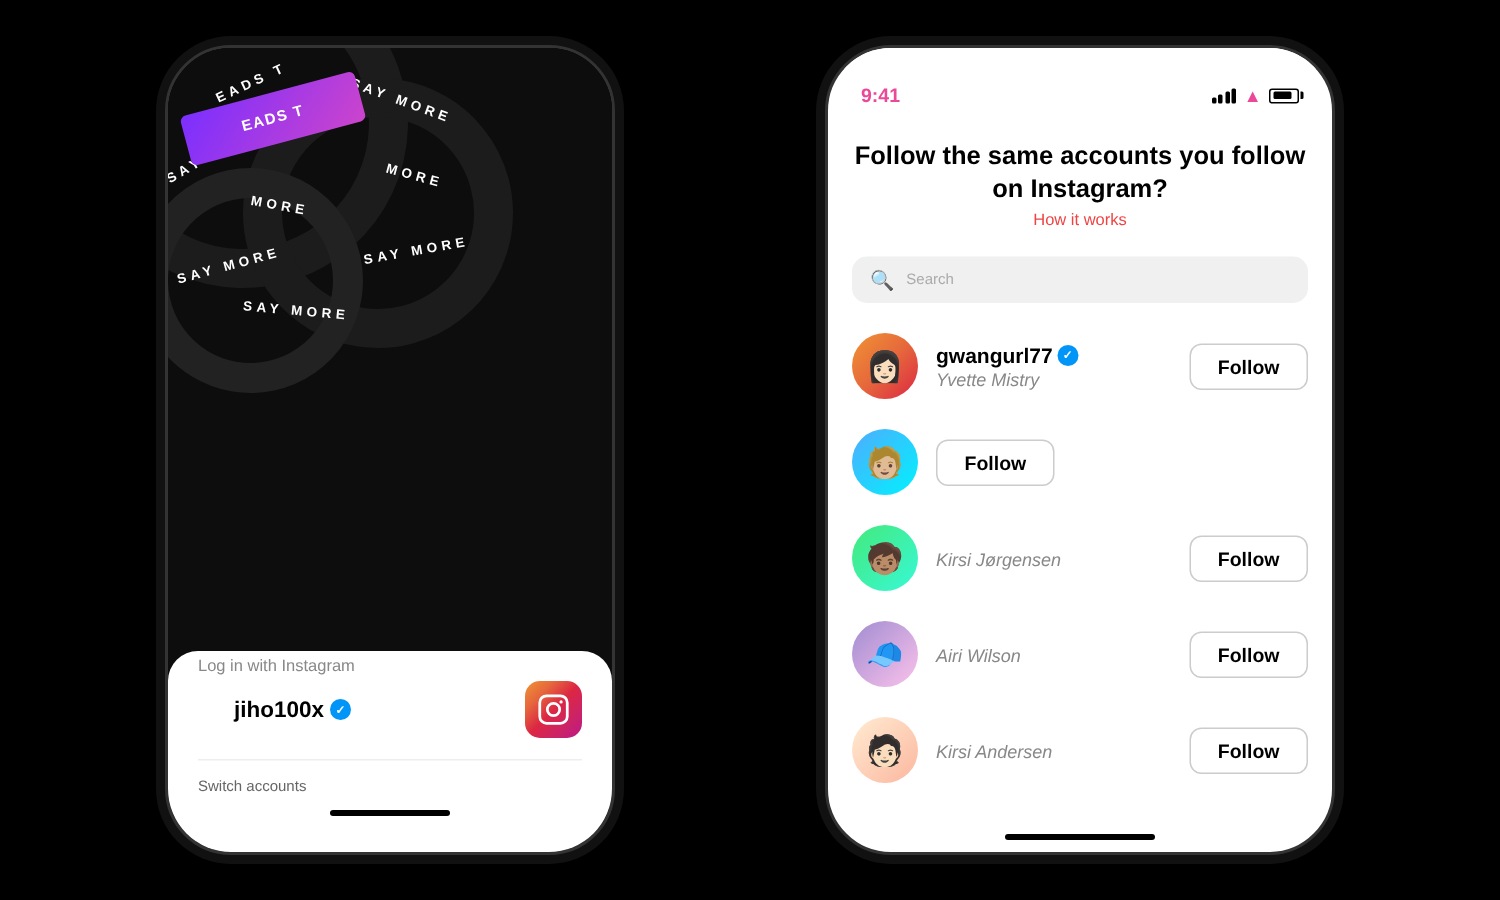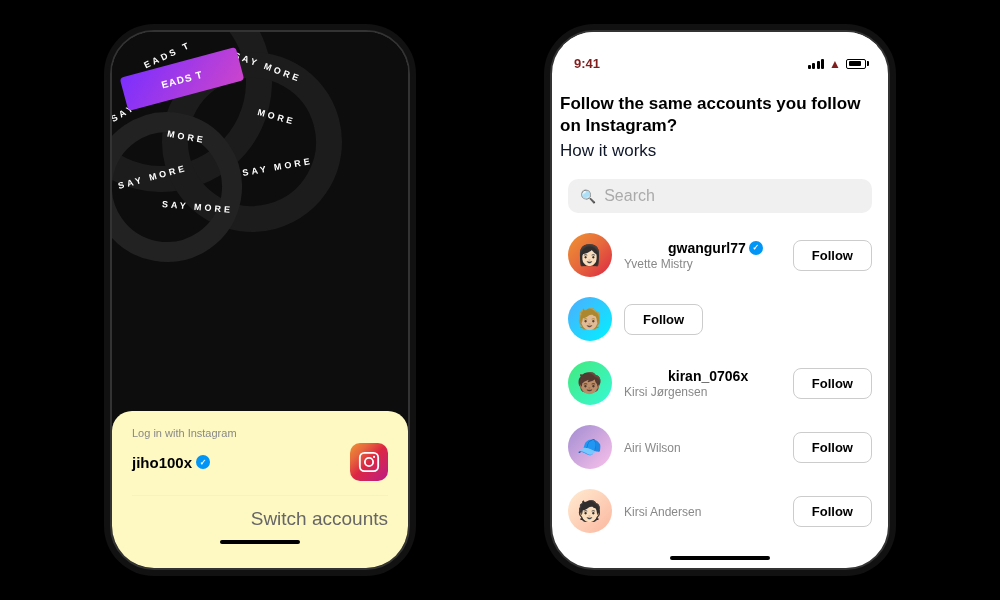--- a/index.html
+++ b/index.html
@@ -94,23 +94,23 @@
     .at1 { top: 18px; left: 30px; transform: rotate(-25deg); }
     .at2 { top: 65px; left: -5px; transform: rotate(-30deg); }
     .at3 { top: 100px; left: 55px; transform: rotate(10deg); }
     .at4 { top: 140px; left: 5px; transform: rotate(-15deg); }
     .at5 { top: 30px; left: 120px; transform: rotate(20deg); }
     .at6 { top: 80px; left: 145px; transform: rotate(15deg); }
     .at7 { top: 130px; left: 130px; transform: rotate(-10deg); }
     .at8 { top: 170px; left: 50px; transform: rotate(5deg); }
 
     .phone-left-bottom {
-      background: #fef9c3;
+      background: #ffffff;
       border-radius: 20px 20px 0 0;
-      padding: 16px 20px 24px;
+      padding: 4px 20px 24px;
       margin-top: -20px;
       z-index: 5;
     }
 
     .login-label {
       font-size: 11px;
       color: #888;
       margin-bottom: 4px;
     }
 
@@ -123,20 +123,21 @@
     .username-row {
       display: flex;
       align-items: center;
       gap: 4px;
     }
 
     .username-text {
       font-size: 15px;
       font-weight: 700;
       color: #000;
+      margin-left: 24px;
     }
 
     .verified-badge {
       width: 14px; height: 14px;
       background: #0095f6;
       border-radius: 50%;
       display: flex;
       align-items: center;
       justify-content: center;
       font-size: 8px;
@@ -148,25 +149,25 @@
       width: 38px; height: 38px;
       border-radius: 10px;
       background: linear-gradient(135deg, #f09433, #e6683c, #dc2743, #cc2366, #bc1888);
       display: flex;
       align-items: center;
       justify-content: center;
       font-size: 20px;
     }
 
     .switch-accounts {
-      text-align: right;
+      text-align: left;
       margin-top: 14px;
       padding-top: 12px;
       border-top: 1px solid #eee;
-      font-size: 19px;
+      font-size: 10px;
       color: #666;
     }
 
     .home-indicator-left {
       width: 80px; height: 4px;
       background: #000;
       border-radius: 2px;
       margin: 10px auto 0;
     }
 
@@ -183,21 +184,21 @@
       box-shadow: 0 0 0 6px #111, 0 20px 60px rgba(0,0,0,0.8);
     }
 
     .status-bar {
       display: flex;
       justify-content: space-between;
       align-items: center;
       padding: 10px 22px 4px;
       font-size: 13px;
       font-weight: 700;
-      color: #7f1d1d;
+      color: #ec4899;
     }
 
     .status-icons {
       display: flex;
       align-items: center;
       gap: 5px;
       font-size: 11px;
     }
 
     .notch {
@@ -208,53 +209,54 @@
     }
 
     .phone-content {
       flex: 1;
       overflow: hidden;
       display: flex;
       flex-direction: column;
     }
 
     .follow-header {
+      text-align: center;
       padding: 18px 8px 8px;
     }
 
     .follow-title {
       font-size: 17px;
       font-weight: 700;
       color: #000;
       line-height: 1.3;
       margin-bottom: 4px;
     }
 
     .how-it-works {
-      font-size: 17px;
-      color: #0f172a;
+      font-size: 11px;
+      color: #ef4444;
     }
 
     .search-bar {
       margin: 10px 16px;
       background: #f0f0f0;
       border-radius: 10px;
       padding: 8px 12px;
       display: flex;
       align-items: center;
       gap: 8px;
     }
 
     .search-icon-svg {
       font-size: 13px;
       color: #aaa;
     }
 
     .search-placeholder {
-      font-size: 16px;
+      font-size: 10px;
       color: #aaa;
     }
 
     .accounts-list {
       flex: 1;
       overflow: hidden;
     }
 
     .account-row {
       display: flex;
@@ -284,27 +286,27 @@
       flex: 1;
     }
 
     .account-username {
       font-size: 14px;
       font-weight: 700;
       color: #000;
       display: flex;
       align-items: center;
       gap: 3px;
-      margin-left: 44px;
     }
 
     .account-name {
       font-size: 12px;
       color: #888;
       margin-top: 1px;
+      font-style: italic;
     }
 
     .follow-btn {
       padding: 7px 18px;
       border: 1.5px solid #ccc;
       border-radius: 8px;
       background: #fff;
       font-size: 13px;
       font-weight: 600;
       color: #000;
@@ -466,23 +468,20 @@
             </div>
             <button class="follow-btn">Follow</button>
           </div>
           <div class="account-row">
             <div class="avatar avatar-2">🧑🏼</div>
             <button class="follow-btn">Follow</button>
           </div>
           <div class="account-row">
             <div class="avatar avatar-3">🧒🏽</div>
             <div class="account-info">
-              <div class="account-username">
-                <span>kiran_0706x</span>
-              </div>
               <div class="account-name">Kirsi Jørgensen</div>
             </div>
             <button class="follow-btn">Follow</button>
           </div>
           <div class="account-row">
             <div class="avatar avatar-4">🧢</div>
             <div class="account-info">
               <div class="account-name">Airi Wilson</div>
             </div>
             <button class="follow-btn">Follow</button>

